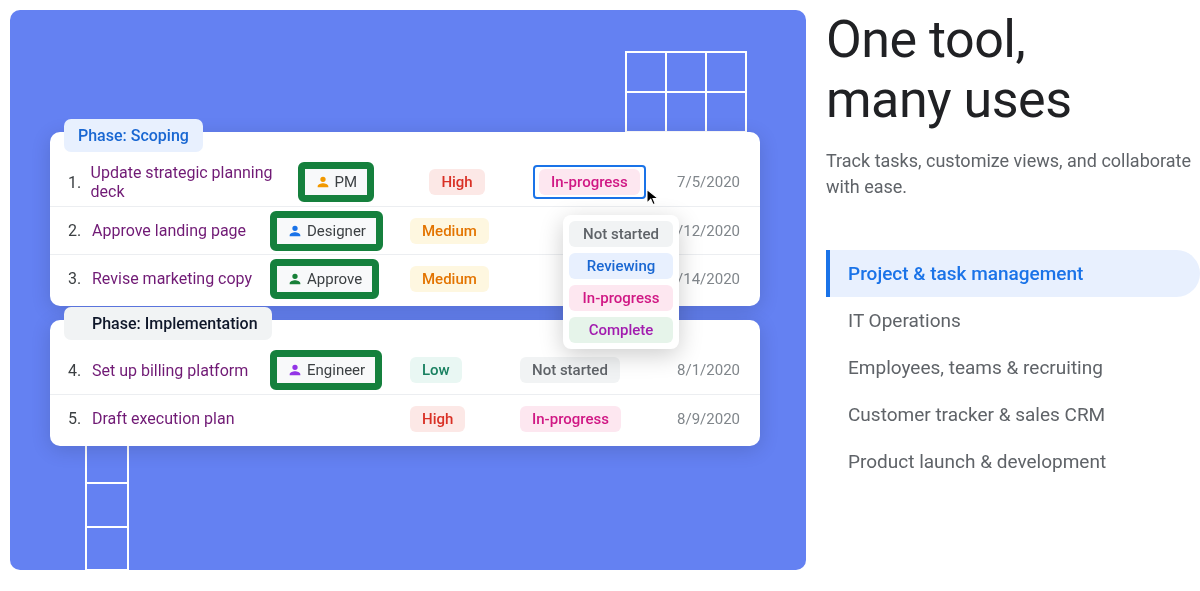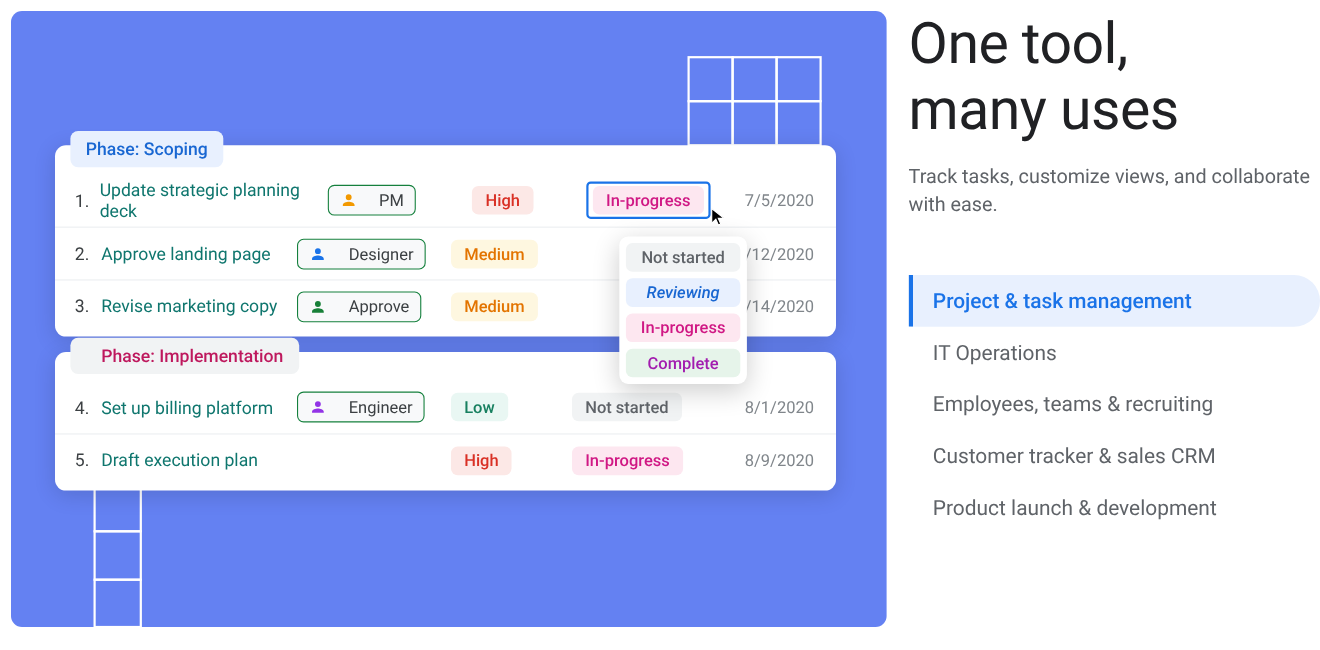--- a/index.html
+++ b/index.html
@@ -55,53 +55,53 @@
     margin: -14px 0 0 14px;
     padding: 7px 14px;
     border-radius: 7px;
     font-size: 16px;
     font-weight: 500;
     background: #fff;
     position: relative;
     top: -6px;
   }
   .phase-badge.blue { background:#e8f0fe; color:#1967d2; }
-  .phase-badge.gray { background:#f1f3f4; color:#be185d;padding-left:28px; }
+  .phase-badge.gray { background:#f1f3f4; color:#0f172a;padding-left:28px; }
 
   .row {
     display: flex;
     align-items: center;
     height: 48px;
     padding: 0 20px 0 18px;
     border-top: 1px solid #eceef1;
     font-size: 16px;
   }
   .row:first-of-type { border-top: none; }
   .num { width: 24px; color:#3c4043; }
-  .task { flex: 1 1 auto; color:#0f766e; }
+  .task { flex: 1 1 auto; color:#701a75; }
   .role-wrap { width: 140px; }
   .role {
-    display:inline-flex; align-items:center; gap:20px;
+    display:inline-flex; align-items:center; gap:4px;
     padding:4px 10px; border-radius:6px; background:#f8f9fa;
-    border:1px solid #15803d; font-size:15px; color:#3c4043;
+    border:7px solid #15803d; font-size:15px; color:#3c4043;
   }
   .person-icon { width:16px; height:16px; display:inline-block; }
   .person-icon svg { width:16px; height:16px; display:block; }
 
   .col-prio { width: 110px; }
   .col-status { width: 130px; }
   .chip {
     display:inline-block; padding:4px 12px; border-radius:6px;
     font-size:15px; font-weight:500;
   }
   .c-high   { background:#fce8e6; color:#d93025; }
   .c-medium { background:#fef7e0; color:#e37400; }
   .c-low    { background:#e9f7f3; color:#188060; }
   .c-notstarted { background:#f1f3f4; color:#5f6368; }
-  .c-reviewing  { background:#e8f0fe; color:#1967d2;font-style:italic; }
+  .c-reviewing  { background:#e8f0fe; color:#1967d2; }
   .c-inprogress { background:#fde7f0; color:#d01884; }
   .c-complete   { background:#e6f4ea; color:#a21caf; }
 
   .date { width: 90px; text-align:right; color:#80868b; font-size:15px; }
 
   .status-cell-active {
     border:2px solid #1a73e8; border-radius:4px; padding:2px 4px;
     position:relative; display:inline-block;
   }
 

